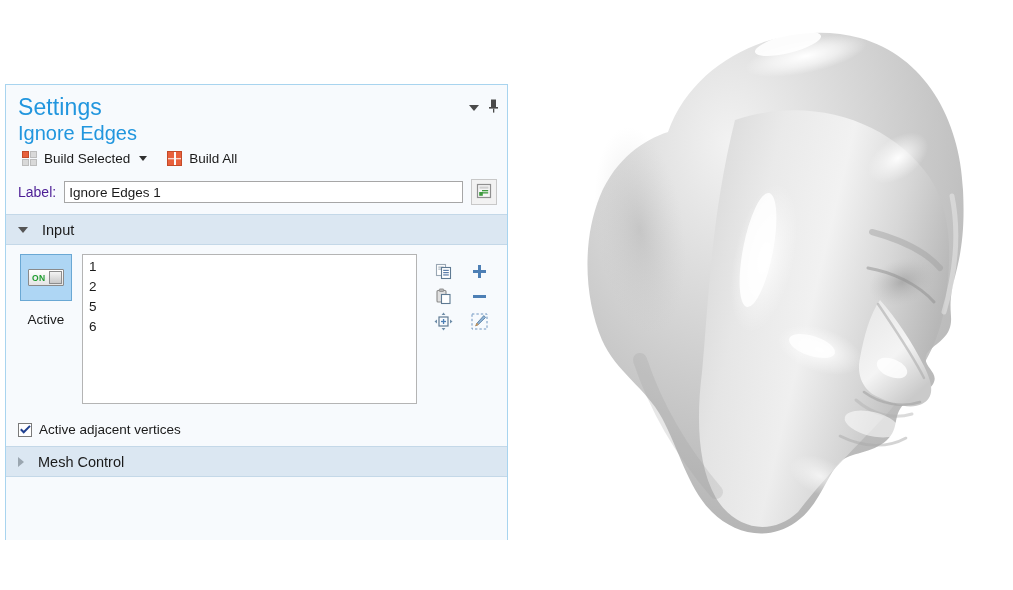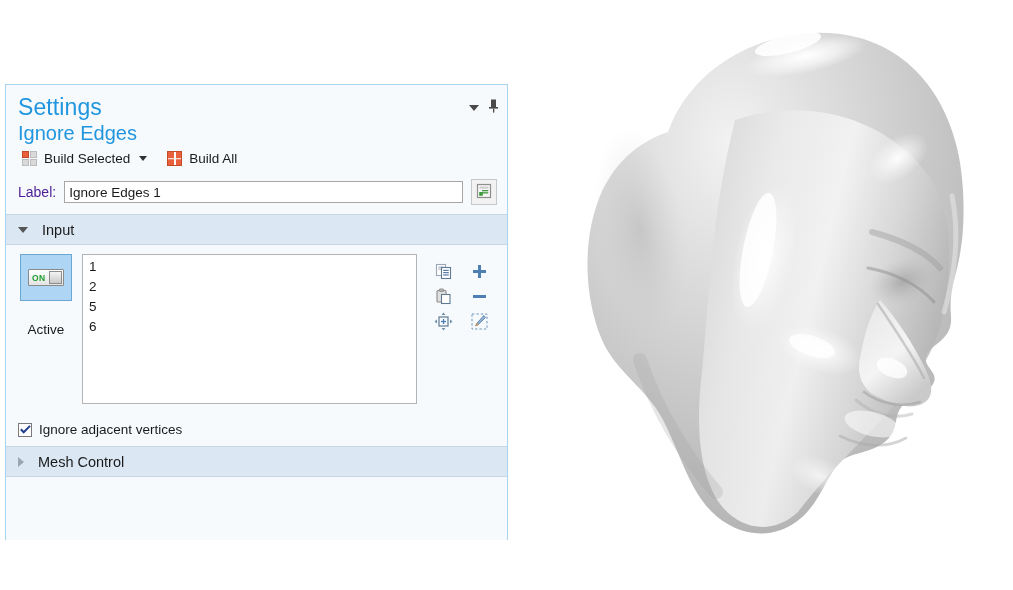--- a/index.html
+++ b/index.html
@@ -222,21 +222,21 @@
     color: #1f9d2f;
     letter-spacing: .3px;
   }
   .toggle-knob {
     width: 13px; height: 13px;
     margin-right: 1.5px;
     background: linear-gradient(#f4f4f4,#c9c9c9);
     border: 1px solid #8d8d8d;
     box-sizing: border-box;
   }
-  .active-caption { font-size: 13.5px; margin-top: 21px; color:#1a1a1a; }
+  .active-caption { font-size: 13.5px; margin-top: 11px; color:#1a1a1a; }
 
   
   .list-box {
     flex: 1 1 auto;
     height: 150px;
     box-sizing: border-box;
     border: 1px solid #b4b4b4;
     background: #ffffff;
     overflow: auto;
     padding: 2px 0 0 0;
@@ -453,21 +453,21 @@
 
     </div>
   </div>
 
   <div class="checkbox-row">
     <span class="cbox">
       <svg width="11" height="9" viewBox="0 0 11 9">
         <path d="M0.8 4.3 L3.7 7.3 L10 0.9" fill="none" stroke="#1f3f8f" stroke-width="2"></path>
       </svg>
     </span>
-    <span class="checkbox-label">Ignore adjacent vertices</span>
+    <span class="checkbox-label">Active adjacent vertices</span>
   </div>
 
   <div class="section-header">
     <span class="tri-closed"></span>
     <span class="section-title">Mesh Control</span>
   </div>
 
   <div class="section-tail"></div>
 </div>
 

